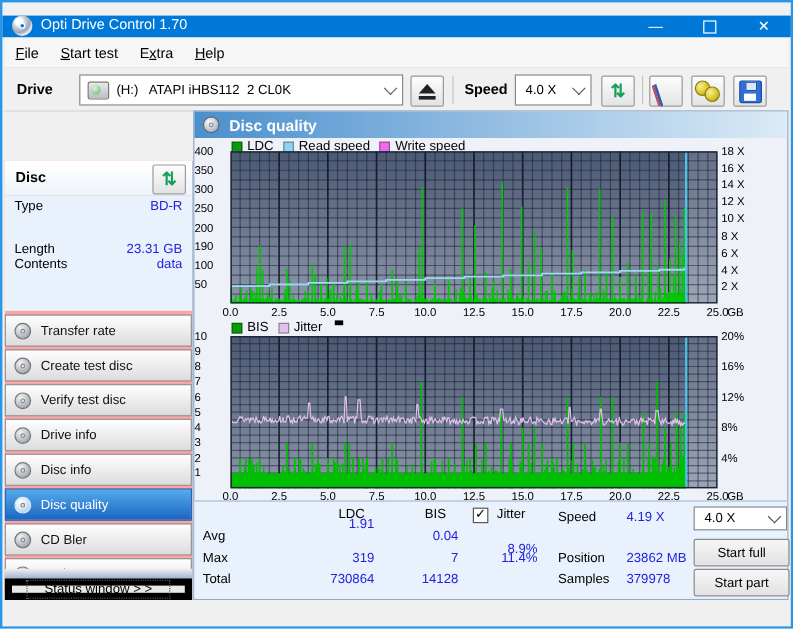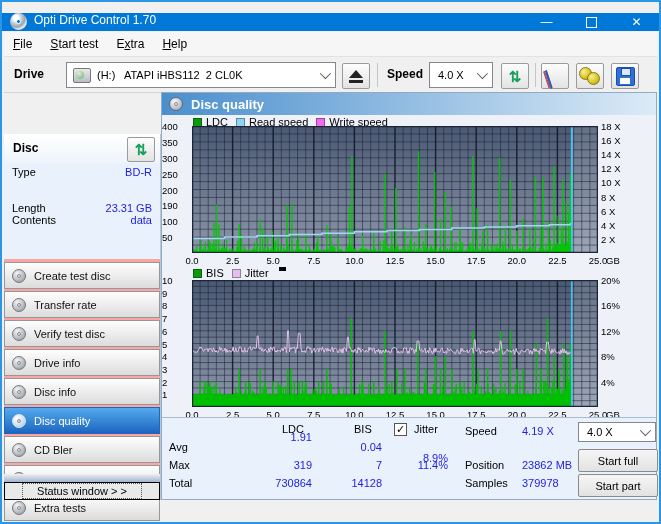--- a/index.html
+++ b/index.html
@@ -55,21 +55,21 @@
   .labelrow .cdbtn{margin-left:5px;width:25px;height:21px;background:linear-gradient(#fdfdfd,#e3e3e3);border:1px solid #9a9a9a;border-radius:2px;display:flex;align-items:center;justify-content:center;}
   .cd-gold{width:14px;height:14px;border-radius:50%;background:radial-gradient(circle at 35% 30%,#fbf6c0,#d9ce55 55%,#a99c22);border:1px solid #8a7d1d;position:relative;box-sizing:border-box;}
   .cd-gold::after{content:"";position:absolute;left:4px;top:4px;width:4px;height:4px;border-radius:50%;background:#eee;border:1px solid #998;box-sizing:border-box;}
   .nav{position:absolute;left:0;top:128px;right:0;}
   .navbtn{position:relative;height:27px;margin:0 0 2px 0;background:linear-gradient(#fefefe,#dcdcdc);border:1px solid #979797;box-sizing:border-box;display:flex;align-items:center;font-size:11px;color:#111;}
   .navbtn .cd{width:14px;height:14px;margin:0 8px 0 7px;border-radius:50%;background:radial-gradient(circle at 35% 30%,#f4f4f4,#b9bec6 55%,#888f9a);border:1px solid #777;position:relative;box-sizing:border-box;}
   .navbtn .cd::after{content:"";position:absolute;left:4px;top:4px;width:4px;height:4px;border-radius:50%;background:#e8e8e8;border:1px solid #888;box-sizing:border-box;}
   .navbtn.active{background:linear-gradient(#55aaec,#1b66c0);border-color:#1d67ba;color:#fff;}
   .navbtn.active .cd{background:radial-gradient(circle at 35% 30%,#ffffff,#cfe2f4 55%,#9dbede);border-color:#dce9f6;}
   .side-bottom{position:absolute;left:0;right:0;bottom:18px;height:8px;background:linear-gradient(#f0f0f0,#9fb4d2);}
-  .statuswin-btn{position:absolute;left:0;right:0;bottom:0;height:18px;background:#e9e9e9;border:1px solid #000000;box-sizing:border-box;display:flex;align-items:center;justify-content:center;font-size:11px;color:#000;}
+  .statuswin-btn{position:absolute;left:0;right:0;bottom:0;height:18px;background:#e9e9e9;border:6px solid #000000;box-sizing:border-box;display:flex;align-items:center;justify-content:center;font-size:11px;color:#000;}
   .statuswin-btn .inner{outline:1px dotted #555;padding:1px 14px;}
 
   
   .main{position:absolute;left:159px;top:90px;right:2px;bottom:22px;background:#eef1f8;border:1px solid #93a9c4;box-sizing:border-box;}
   .main-header{position:absolute;left:0;top:0;right:0;height:22px;background:linear-gradient(90deg,#4a8fcd,#dcebf7);display:flex;align-items:center;color:#fff;font-size:13px;font-weight:bold;}
   .main-header .cd{width:14px;height:14px;margin:0 8px 0 7px;border-radius:50%;background:radial-gradient(circle at 35% 30%,#f8f8f8,#c2c8d2 55%,#8d95a2);border:1px solid #667;position:relative;box-sizing:border-box;}
   .main-header .cd::after{content:"";position:absolute;left:4px;top:4px;width:4px;height:4px;border-radius:50%;background:#eee;border:1px solid #889;box-sizing:border-box;}
   .legend{position:absolute;display:flex;align-items:center;font-size:11px;color:#000;}
   .legend .sw{width:9px;height:9px;margin-right:4px;border:1px solid rgba(0,0,0,.35);box-sizing:border-box;}
   .legend .li{display:flex;align-items:center;margin-right:8px;}
@@ -177,25 +177,25 @@
           <span class="iv">23.31 GB</span>
         </div>
         <div class="inforow" style="top: 3px;">
           <span class="il">Type</span>
           <span class="iv">BD-R</span>
         </div>
     </div>
     <div class="nav" id="sidenav">
         <div class="navbtn">
           <span class="cd"></span>
-          <span>Create test disc</span>
+          <span>Transfer rate</span>
         </div>
         <div class="navbtn">
           <span class="cd"></span>
-          <span>Transfer rate</span>
+          <span>Create test disc</span>
         </div>
         <div class="navbtn">
           <span class="cd"></span>
           <span>Verify test disc</span>
         </div>
         <div class="navbtn">
           <span class="cd"></span>
           <span>Drive info</span>
         </div>
         <div class="navbtn">
@@ -206,24 +206,20 @@
           <span class="cd"></span>
           <span>Disc quality</span>
         </div>
         <div class="navbtn">
           <span class="cd"></span>
           <span>CD Bler</span>
         </div>
         <div class="navbtn">
           <span class="cd"></span>
           <span>FE / TE</span>
-        </div>
-        <div class="navbtn">
-          <span class="cd"></span>
-          <span>Extra tests</span>
         </div>
       </div>
     <div class="side-bottom"></div>
     <div class="statuswin-btn">
       <span class="inner">Status window &gt; &gt;</span>
     </div>
   </div>
 
   <div class="main" id="main">
     <div class="main-header">

